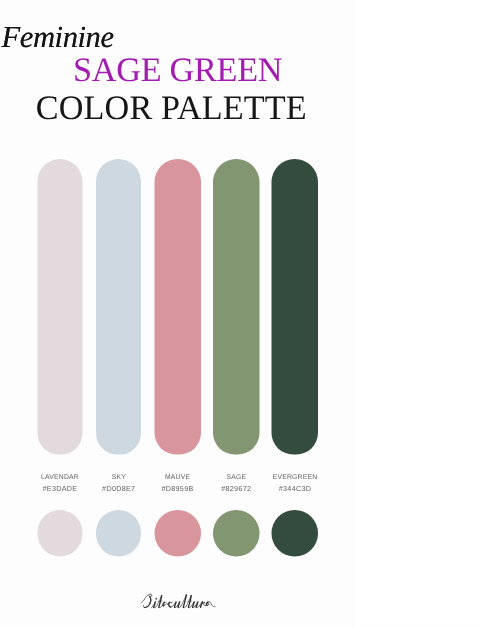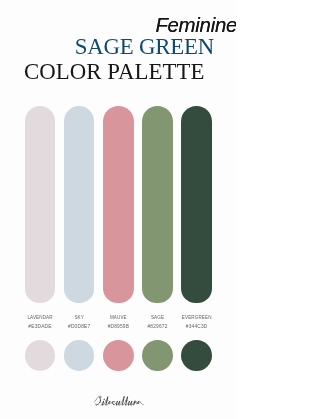--- a/index.html
+++ b/index.html
@@ -1,27 +1,27 @@
 <!DOCTYPE html>
 <html><head>
 <meta charset="utf-8">
 <style>
   html,body{margin:0;padding:0;background:#ffffff;}
   body{width:236px;height:419px;font-family:"Liberation Sans",sans-serif;overflow:hidden;
        -webkit-font-smoothing:antialiased;}
   .page{position:relative;width:236px;height:419px;background:#fdfdfd;overflow:hidden;}
 
   
-  .eyebrow{position:absolute;left:1px;top:15.1px;width:236px;text-align:right;
-           font-family:Liberation Sans, sans-serif;font-style:italic;font-weight:400;
+  .eyebrow{position:absolute;left:1px;top:15.1px;width:236px;text-align:left;
+           font-family:Liberation Serif, serif;font-style:italic;font-weight:400;
            font-size:20.4px;line-height:20.4px;color:#141414;letter-spacing:-0.28px;
            text-shadow:0 0 0.22px rgba(20,20,20,0.9);}
   .t1{position:absolute;left:0.5px;top:36.2px;width:236px;text-align:center;
       font-family:"Liberation Serif",serif;font-weight:400;font-size:22.8px;
-      line-height:22.8px;color:#0c4a6e;letter-spacing:-0.18px;text-indent:-0.18px;margin-left:26px;}
+      line-height:22.8px;color:#a21caf;letter-spacing:-0.18px;text-indent:-0.18px;}
   .t2{position:absolute;left:-3.8px;top:60.6px;width:236px;text-align:center;
       font-family:"Liberation Serif",serif;font-weight:400;font-size:22.8px;
       line-height:22.8px;color:#161616;letter-spacing:0.08px;text-indent:0.08px;}
 
   
   .bar{position:absolute;top:105.7px;height:197.2px;width:30.8px;
        border-radius:15.4px 15.4px 14.5px 14.5px;}
 
   
   .lab{position:absolute;text-align:center;}

